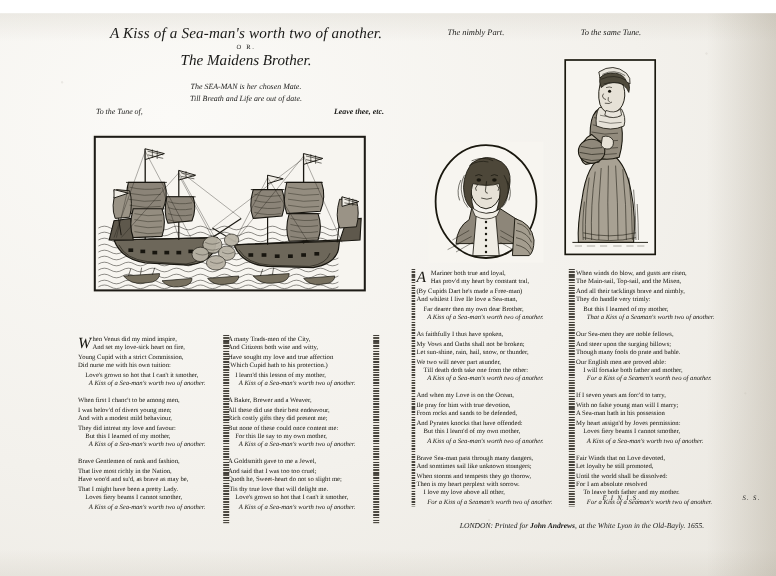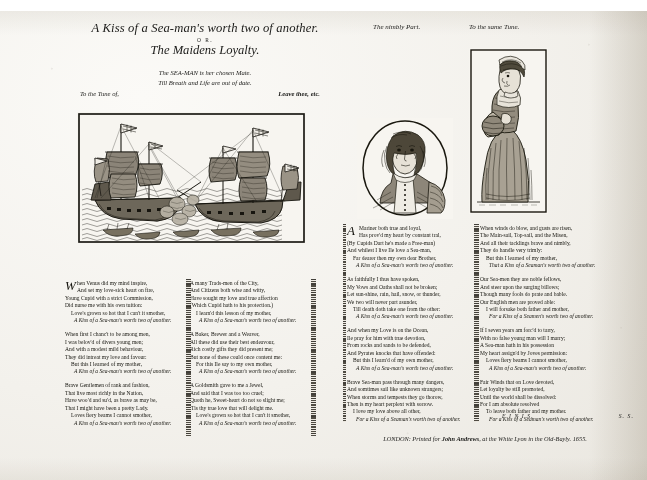--- a/index.html
+++ b/index.html
@@ -119,21 +119,21 @@
     left: 357px; top: 12px; width: 270px;
     z-index: 4;
   }
   .part-head {
     position: absolute;
     font-style: italic;
     font-size: 7px;
     white-space: nowrap;
   }
   #part-second { left: 16px; top: 0; }
-  #part-tune   { left: 112px; top: 0; }
+  #part-tune   { left: 127px; top: 0; }
 
   
   .col {
     position: absolute;
     z-index: 4;
     font-size: 5.55px;
     line-height: 1.345;
     color: #16150f;
   }
   #col1 { left: 65px;  top: 269px; width: 120px; }
@@ -205,21 +205,21 @@
   #imprint .bold { font-weight: bold; font-style: italic; }
 </style>
 </head>
 <body>
 
 <div id="sheet">
 
   <div class="layer" id="title-block">
     <div class="title-main">A Kiss of a Sea-man's worth two of another.</div>
     <div class="title-or">O R.</div>
-    <div class="title-sub">The Maidens Loyalty.</div>
+    <div class="title-sub">The Maidens Brother.</div>
   </div>
 
   <div class="layer" id="tune-block">
     <div class="tune-center">The SEA-MAN is her chosen Mate.</div>
     <div class="tune-center">Till Breath and Life are out of date.</div>
     <div class="tune-row">
       <span>To the Tune of,</span>
       <span class="bold">Leave thee, etc.</span>
     </div>
   </div>

